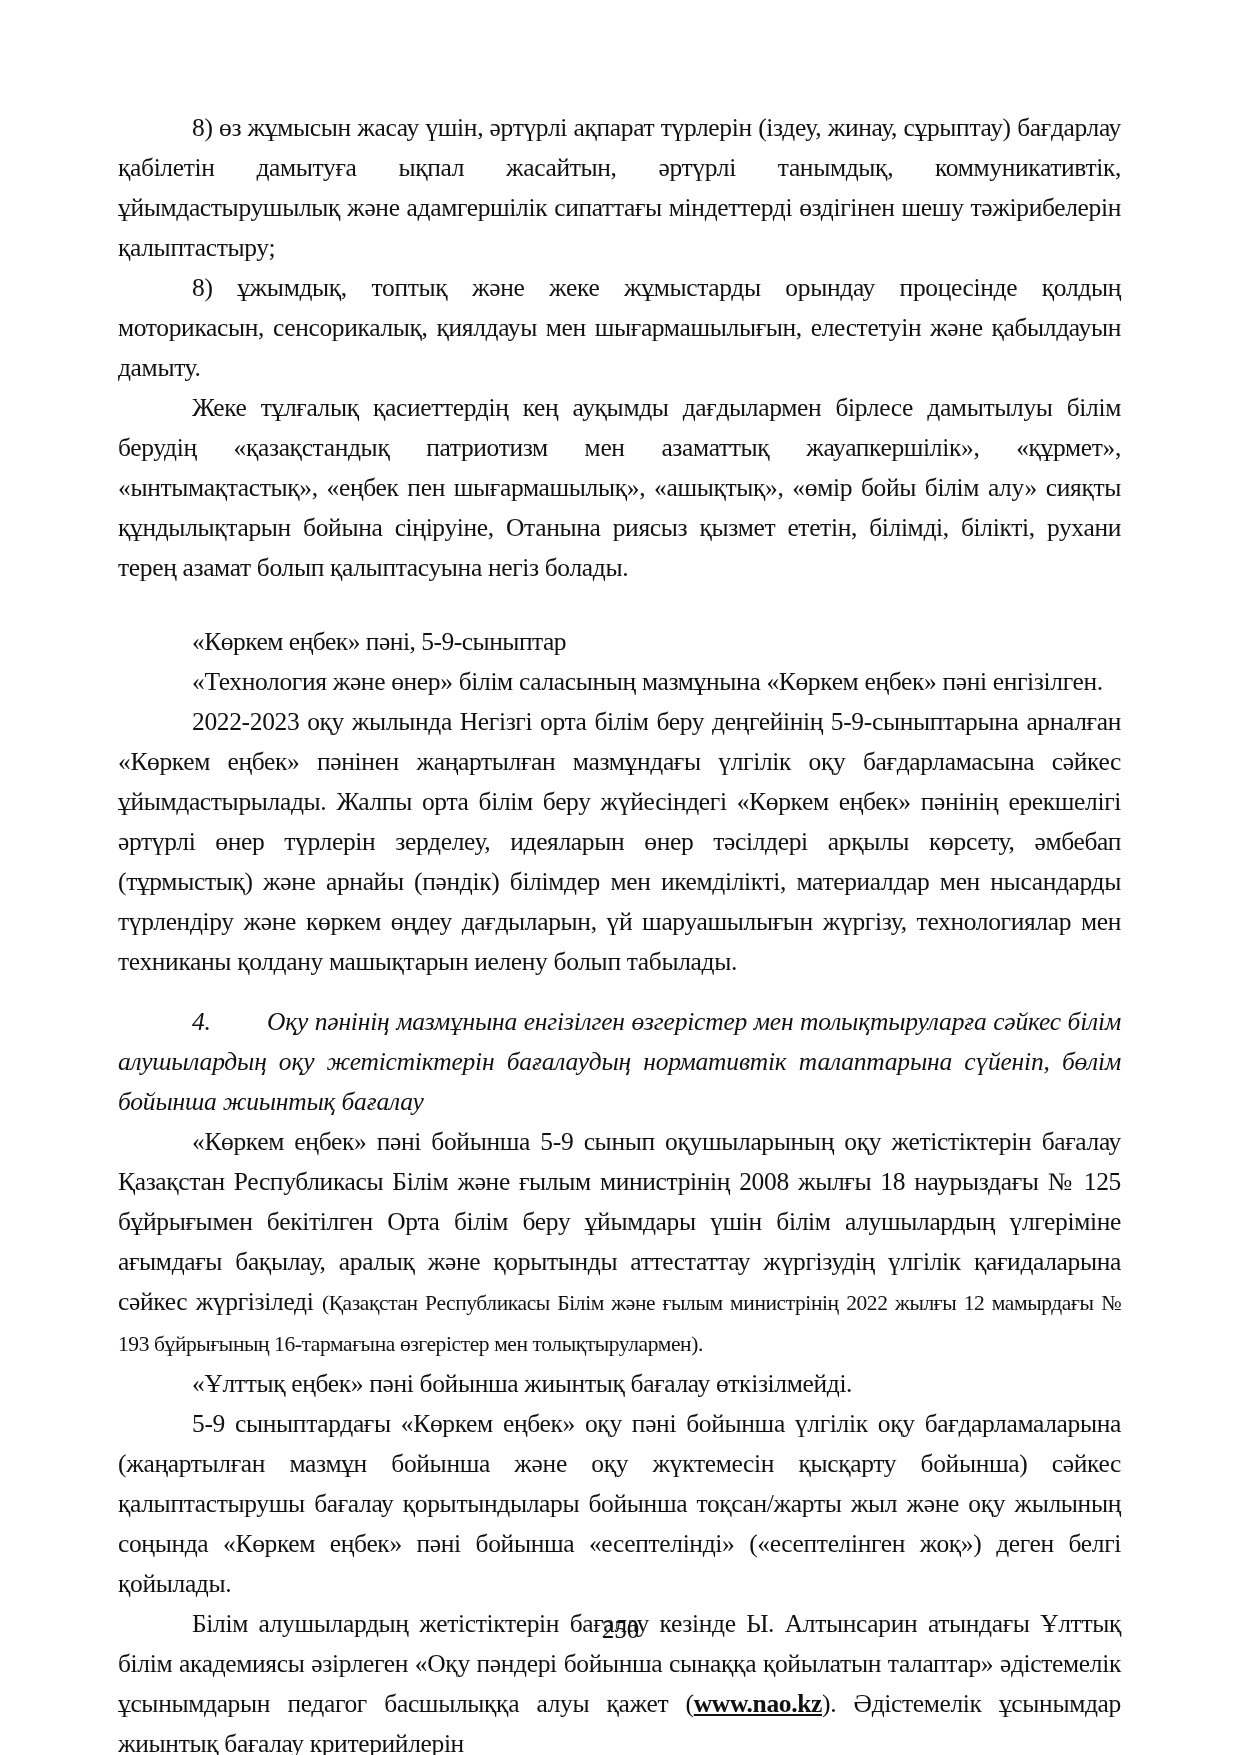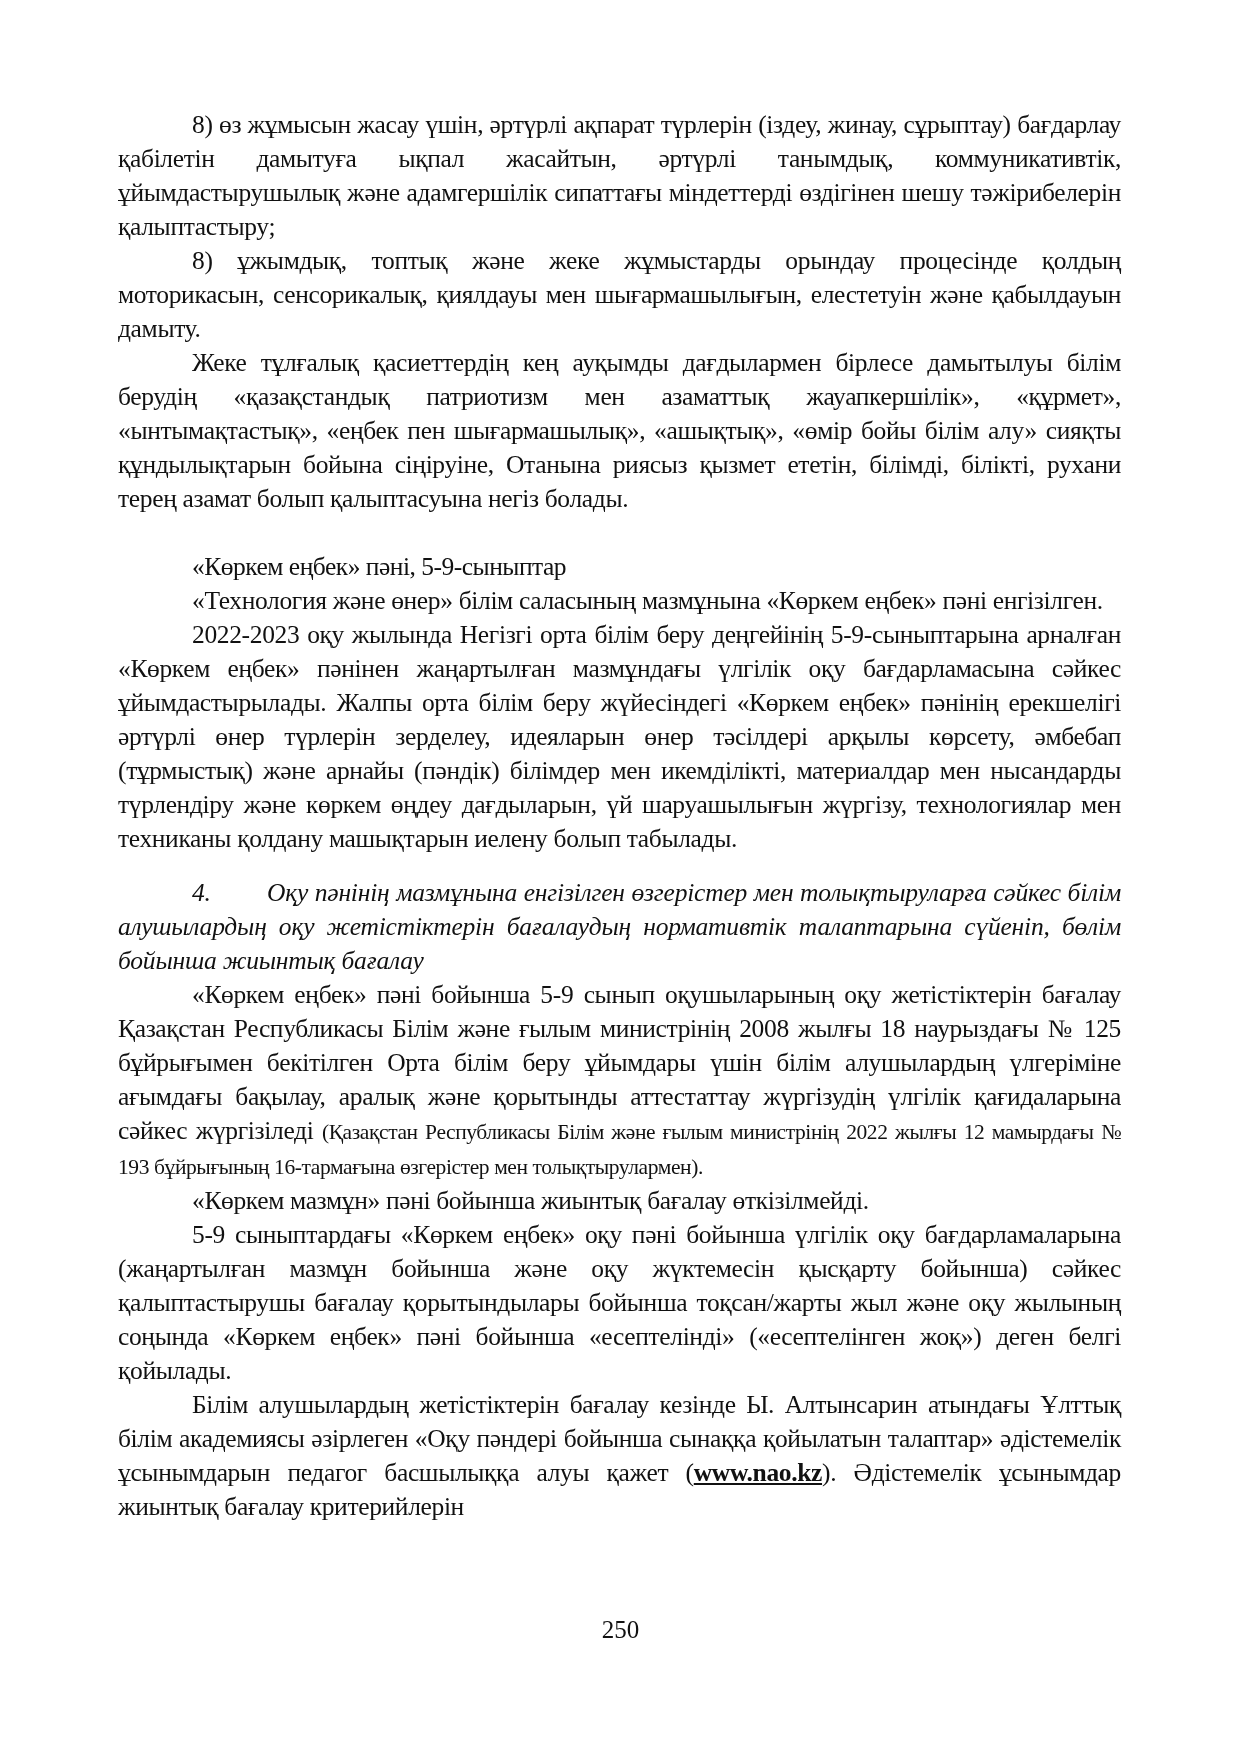--- a/index.html
+++ b/index.html
@@ -17,21 +17,21 @@
   }
   .page {
     position: absolute;
     left: 118px;
     top: 108px;
     width: 1003px;
   }
   .para {
     margin: 0;
     font-size: 25.5px;
-    line-height: 34px;
+    line-height: 40px;
     text-align: justify;
     text-indent: 74px;
     letter-spacing: -0.35px;
   }
   .para.heading {
     font-weight: normal;
     margin-top: 34px;
     letter-spacing: -0.5px;
   }
   .para.italic { font-style: italic; letter-spacing: -0.2px; margin-top: 20px; }
@@ -67,21 +67,21 @@
   <p class="para heading">«Көркем еңбек» пәні, 5-9-сыныптар</p>
 
   <p class="para">«Технология және өнер» білім саласының мазмұнына «Көркем еңбек» пәні енгізілген.</p>
 
   <p class="para">2022-2023 оқу жылында Негізгі орта білім беру деңгейінің 5-9-сыныптарына арналған «Көркем еңбек» пәнінен жаңартылған мазмұндағы үлгілік оқу бағдарламасына сәйкес ұйымдастырылады. Жалпы орта білім беру жүйесіндегі «Көркем еңбек» пәнінің ерекшелігі әртүрлі өнер түрлерін зерделеу, идеяларын өнер тәсілдері арқылы көрсету, әмбебап (тұрмыстық) және арнайы (пәндік) білімдер мен икемділікті, материалдар мен нысандарды түрлендіру және көркем өңдеу дағдыларын, үй шаруашылығын жүргізу, технологиялар мен техниканы қолдану машықтарын иелену болып табылады.</p>
 
   <p class="para italic"><span class="num">4.</span><span>Оқу пәнінің мазмұнына енгізілген өзгерістер мен толықтыруларға сәйкес білім алушылардың оқу жетістіктерін бағалаудың нормативтік талаптарына сүйеніп, бөлім бойынша жиынтық бағалау</span></p>
 
   <p class="para"><span>«Көркем еңбек» пәні бойынша 5-9 сынып оқушыларының оқу жетістіктерін бағалау Қазақстан Республикасы Білім және ғылым министрінің 2008 жылғы 18 наурыздағы № 125 бұйрығымен бекітілген Орта білім беру ұйымдары үшін білім алушылардың үлгеріміне ағымдағы бақылау, аралық және қорытынды аттестаттау жүргізудің үлгілік қағидаларына сәйкес жүргізіледі</span> <span class="inline-small">(Қазақстан Республикасы Білім және ғылым министрінің 2022 жылғы 12 мамырдағы № 193 бұйрығының 16-тармағына өзгерістер мен толықтырулармен).</span></p>
 
-  <p class="para">«Көркем мазмұн» пәні бойынша жиынтық бағалау өткізілмейді.</p>
+  <p class="para">«Ұлттық еңбек» пәні бойынша жиынтық бағалау өткізілмейді.</p>
 
   <p class="para">5-9 сыныптардағы «Көркем еңбек» оқу пәні бойынша үлгілік оқу бағдарламаларына (жаңартылған мазмұн бойынша және оқу жүктемесін қысқарту бойынша) сәйкес қалыптастырушы бағалау қорытындылары бойынша тоқсан/жарты жыл және оқу жылының соңында «Көркем еңбек» пәні бойынша «есептелінді» («есептелінген жоқ») деген белгі қойылады.</p>
 
   <p class="para"><span>Білім алушылардың жетістіктерін бағалау кезінде Ы. Алтынсарин атындағы Ұлттық білім академиясы әзірлеген «Оқу пәндері бойынша сынаққа қойылатын талаптар» әдістемелік ұсынымдарын педагог басшылыққа алуы қажет (</span><span class="link">www.nao.kz</span><span>). Әдістемелік ұсынымдар жиынтық бағалау критерийлерін</span></p>
 
 </div>
 
 <div class="page-number">250</div>
 
 </body></html>

